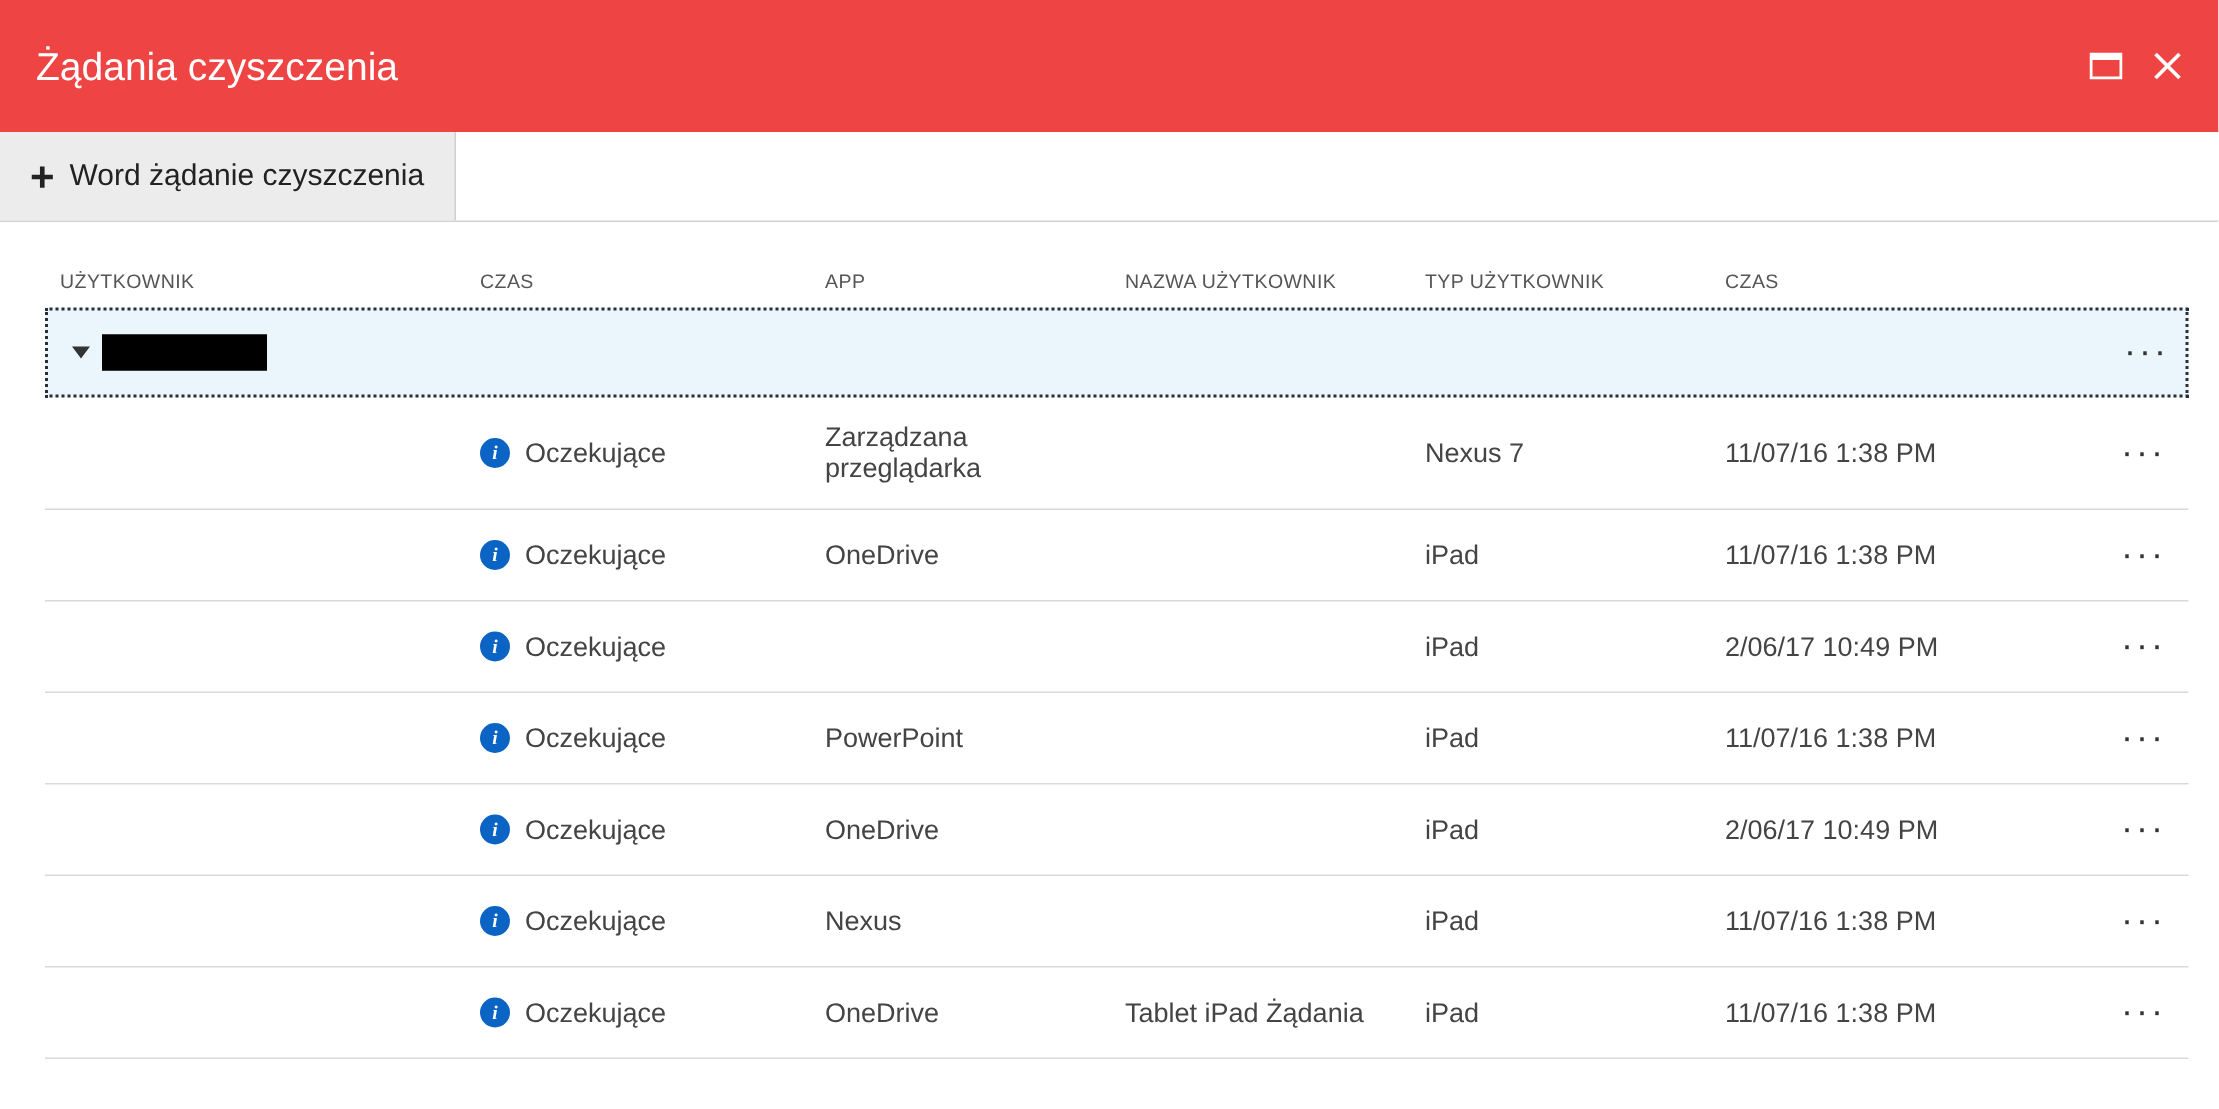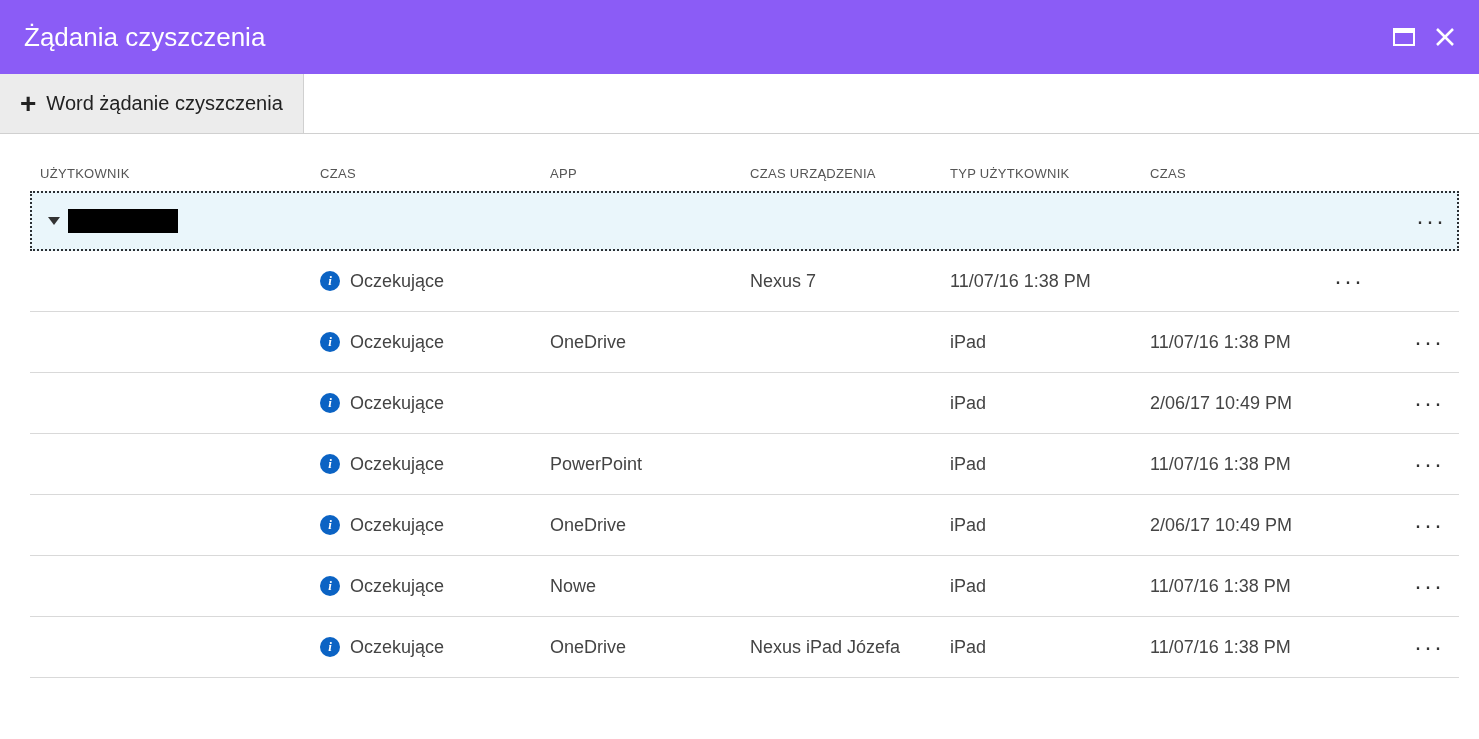--- a/index.html
+++ b/index.html
@@ -1,25 +1,25 @@
 <!DOCTYPE html>
 <html><head>
   <meta charset="utf-8">
   <style>
     * { box-sizing: border-box; margin: 0; padding: 0; }
     body { font-family: "Segoe UI", Arial, sans-serif; background: #fff; color: #333; }
 
     .header {
-      background: #8b5cf6;
+      background: #ef4444;
       color: #fff;
       display: flex;
       align-items: center;
       justify-content: space-between;
       padding: 18px 24px;
-      height: 74px;
+      height: 88px;
     }
     .header-title { font-size: 26px; font-weight: 400; }
     .header-actions { display: flex; gap: 20px; align-items: center; }
     .header-icon { cursor: pointer; display: inline-flex; }
 
     .toolbar {
       border-bottom: 1px solid #d0d0d0;
       padding: 0;
       height: 60px;
       display: flex;
@@ -127,21 +127,21 @@
     <span>Word żądanie czyszczenia</span>
   </button>
 </div>
 
 <div class="content">
 
   <div class="table-header">
     <div>UŻYTKOWNIK</div>
     <div>CZAS</div>
     <div>APP</div>
-    <div>CZAS URZĄDZENIA</div>
+    <div>NAZWA UŻYTKOWNIK</div>
     <div>TYP UŻYTKOWNIK</div>
     <div>CZAS</div>
     <div></div>
   </div>
 
   <div class="group-row">
     <div class="group-first-cell">
       <span class="caret-down"></span>
       <span class="redacted"></span>
     </div>
@@ -153,20 +153,21 @@
     <div class="group-more">···</div>
   </div>
 
   <div id="rows-container">
       <div class="data-row">
     <div></div>
     <div class="status-cell">
       <span class="info-icon">i</span>
       <span>Oczekujące</span>
     </div>
+    <div>Zarządzana przeglądarka</div>
     <div></div>
     <div>Nexus 7</div>
     <div>11/07/16 1:38 PM</div>
     <div class="row-more">···</div>
   </div>
       <div class="data-row">
     <div></div>
     <div class="status-cell">
       <span class="info-icon">i</span>
       <span>Oczekujące</span>
@@ -212,33 +213,33 @@
     <div>iPad</div>
     <div>2/06/17 10:49 PM</div>
     <div class="row-more">···</div>
   </div>
       <div class="data-row">
     <div></div>
     <div class="status-cell">
       <span class="info-icon">i</span>
       <span>Oczekujące</span>
     </div>
-    <div>Nowe</div>
+    <div>Nexus</div>
     <div></div>
     <div>iPad</div>
     <div>11/07/16 1:38 PM</div>
     <div class="row-more">···</div>
   </div>
       <div class="data-row">
     <div></div>
     <div class="status-cell">
       <span class="info-icon">i</span>
       <span>Oczekujące</span>
     </div>
     <div>OneDrive</div>
-    <div>Nexus iPad Józefa</div>
+    <div>Tablet iPad Żądania</div>
     <div>iPad</div>
     <div>11/07/16 1:38 PM</div>
     <div class="row-more">···</div>
   </div>
     </div>
 
 </div>
 
 </body></html>

